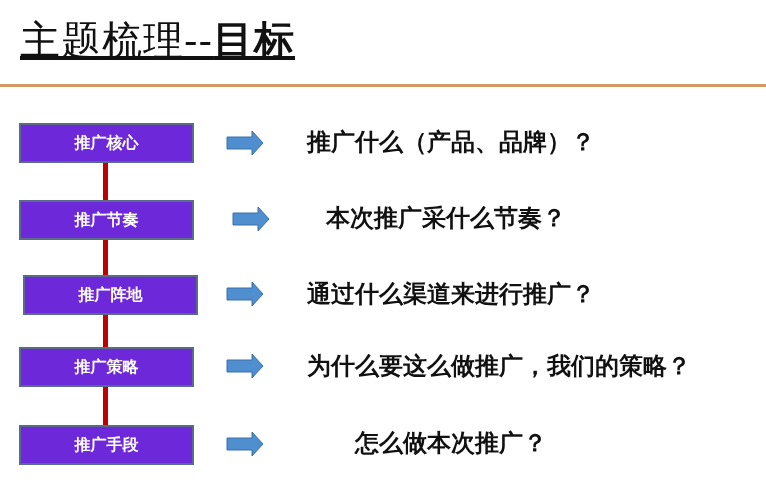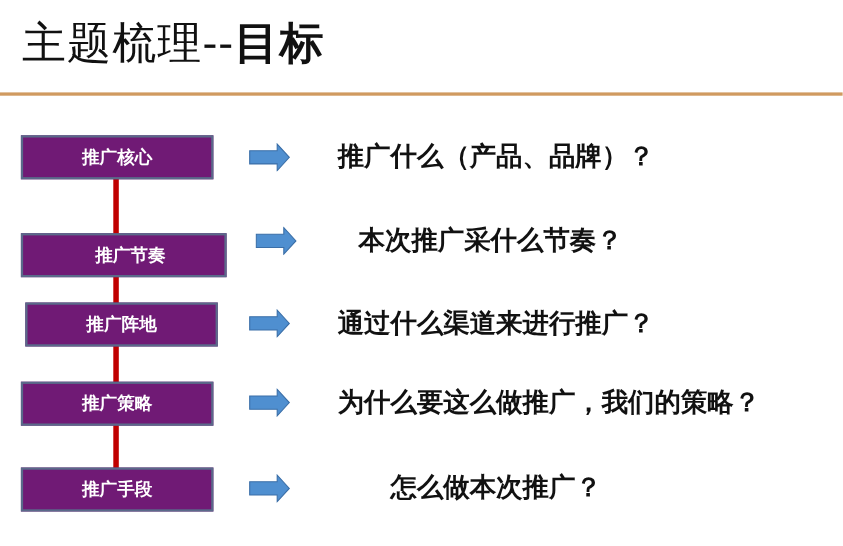--- a/index.html
+++ b/index.html
@@ -2,32 +2,32 @@
 <html><head>
   <meta charset="utf-8">
   <style>
     html, body { margin: 0; padding: 0; }
     body {
       width: 766px; height: 496px; background: #ffffff; position: relative; overflow: hidden;
       font-family: "DejaVu Sans", "Liberation Sans", sans-serif;
     }
     .title {
       position: absolute; left: 20px; top: 10px; font-size: 40px; line-height: 60px;
-      color: #111; white-space: nowrap; letter-spacing: 1px;
+      color: #111; white-space: nowrap; letter-spacing: 1px; text-decoration: underline;
     }
     .title .serif { font-family: "DejaVu Serif", "Liberation Serif", serif; }
     .title .sans { font-family: "DejaVu Sans", "Liberation Sans", sans-serif; font-weight: bold; }
     .rule {
       position: absolute; left: 0; top: 84px; width: 766px; height: 3px; background: #D09A60;
     }
     .connector {
       position: absolute; left: 103px; width: 5px; background: #C00000;
     }
     .box {
-      position: absolute; height: 36px; width: 171px; background: #701a75;
+      position: absolute; height: 36px; width: 171px; background: #6d28d9;
       border: 2px solid #5A6A8A; box-sizing: content-box;
       color: #ffffff; font-weight: bold; font-size: 16px;
       display: flex; align-items: center; justify-content: center;
     }
     .arrow { position: absolute; width: 38px; height: 26px; }
     .desc {
       position: absolute; font-size: 24px; font-weight: bold; color: #111; white-space: nowrap;
       line-height: 26px;
     }
   </style>
@@ -40,21 +40,21 @@
 <div class="connector" style="top:160px; height:268px;"></div>
 
 <div class="box" style="left:19px; top:123px;">
     <span>推广核心</span>
   </div>
 <svg class="arrow" style="left:226px; top:130px;" viewBox="0 0 38 26">
     <polygon points="1,7 26,7 26,1 37,13 26,25 26,19 1,19" fill="#4F8FD0" stroke="#3B6FA8" stroke-width="1"></polygon>
   </svg>
 <div class="desc" style="left:307px; top:129px;">推广什么（产品、品牌）？</div>
 
-<div class="box" style="left:19px; top:212px;padding-left:12px;">
+<div class="box" style="left:19px; top:200px;">
     <span>推广节奏</span>
   </div>
 <svg class="arrow" style="left:232px; top:206px;" viewBox="0 0 38 26">
     <polygon points="1,7 26,7 26,1 37,13 26,25 26,19 1,19" fill="#4F8FD0" stroke="#3B6FA8" stroke-width="1"></polygon>
   </svg>
 <div class="desc" style="left:326px; top:205px;">本次推广采什么节奏？</div>
 
 <div class="box" style="left:23px; top:275px;">
     <span>推广阵地</span>
   </div>

